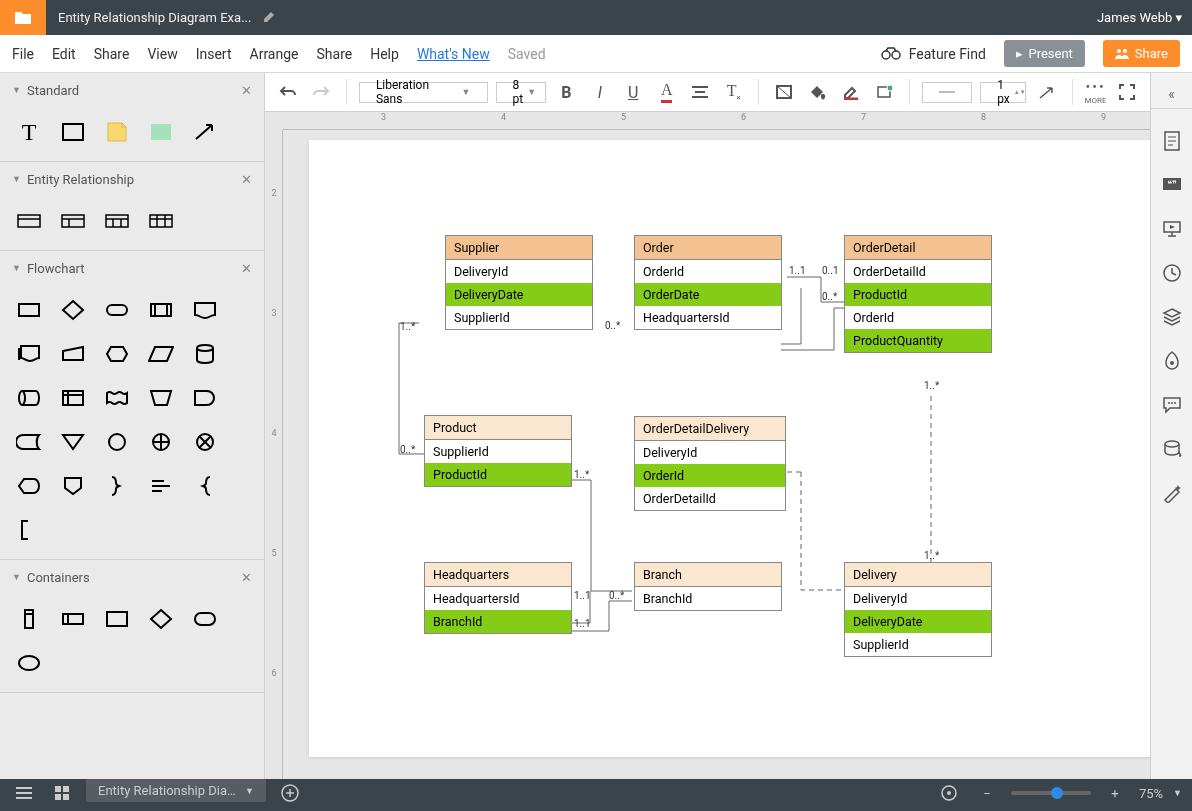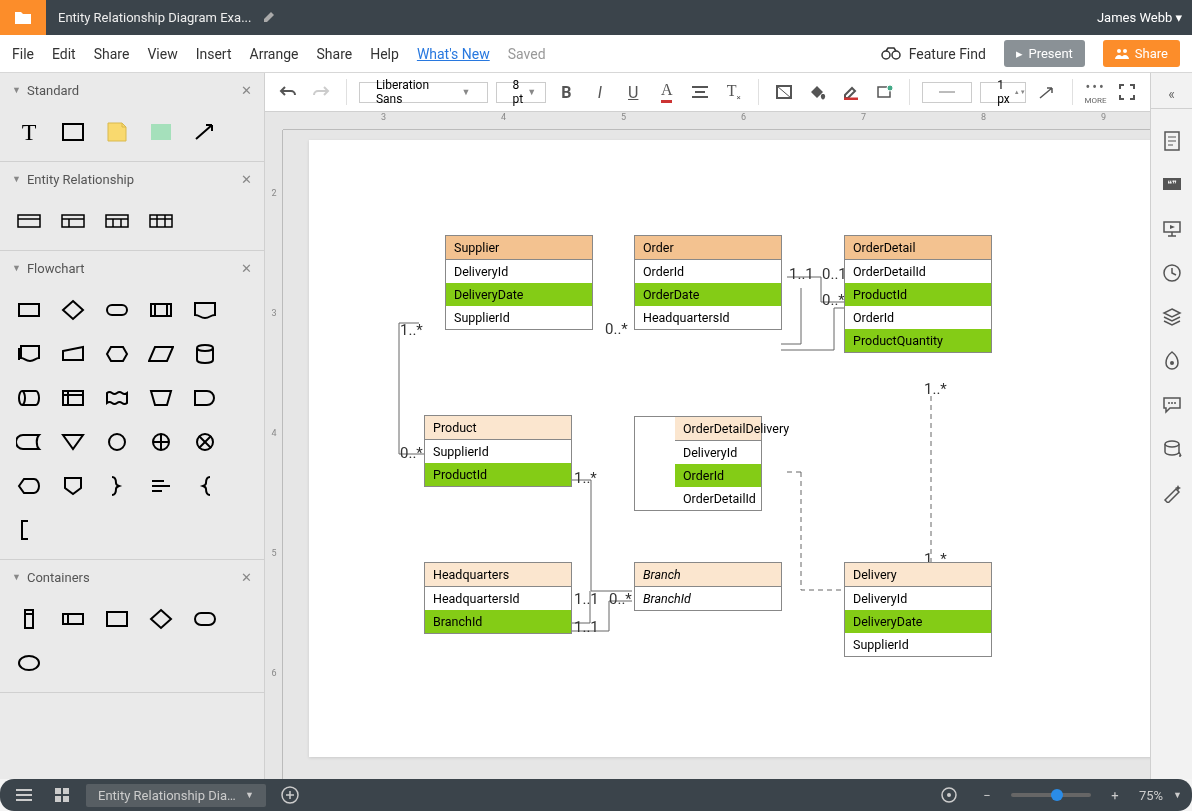--- a/index.html
+++ b/index.html
@@ -61,30 +61,30 @@
   .ruler-left .tick { position: absolute; left: 0; width: 18px; font-size: 9px; color: #888; text-align: center; }
   .canvas { position: absolute; top: 18px; left: 18px; right: 0; bottom: 0; overflow: hidden; }
   .page { position: absolute; top: 10px; left: 26px; width: 844px; height: 617px; background: #fff; box-shadow: 0 1px 3px rgba(0,0,0,0.12); }
 
   .entity { position: absolute; border: 1px solid #888; background: #fff; width: 148px; font-size: 12.5px; }
   .entity .e-hd { background: #f3c290; padding: 4px 8px; border-bottom: 1px solid #888; }
   .entity .e-hd.light { background: #fbe6cf; }
   .entity .e-row { padding: 4px 8px; }
   .entity .e-row.alt { background: #84cc16; }
 
-  .card-label { position: absolute; font-size: 15px; color: #333; }
+  .card-label { position: absolute; font-size: 10px; color: #333; }
   
   svg.connectors { position: absolute; inset: 0; pointer-events: none; }
   svg.connectors line, svg.connectors path { stroke: #666; stroke-width: 1; fill: none; }
 
   .right-panel { width: 42px; background: #f2f2f2; border-left: 1px solid #d0d0d0; display: flex; flex-direction: column; align-items: center; padding-top: 6px; gap: 20px; }
   .right-panel .collapse { width: 100%; height: 30px; display: flex; align-items: center; justify-content: center; color: #666; cursor: pointer; border-bottom: 1px solid #d0d0d0; }
   .right-panel .ricon { width: 24px; height: 24px; color: #555; cursor: pointer; display: flex; align-items: center; justify-content: center; }
 
-  .statusbar { height: 32px; background: #3b444b; color: #ccc; display: flex; align-items: center; padding: 12px 10px; font-size: 13px; gap: 10px; border-radius: 14px; }
+  .statusbar { height: 32px; background: #3b444b; color: #ccc; display: flex; align-items: flex-start; padding: 0 10px; font-size: 13px; gap: 10px; }
   .statusbar .st-btn { width: 28px; height: 28px; display: flex; align-items: center; justify-content: center; cursor: pointer; color: #ccc; }
   .statusbar .tab { background: #575e63; padding: 4px 12px; border-radius: 2px; display: flex; align-items: center; gap: 8px; cursor: pointer; max-width: 180px; }
   .statusbar .zoom-group { margin-left: auto; display: flex; align-items: center; gap: 10px; }
   .statusbar .zoom-slider { width: 80px; height: 4px; background: #666; border-radius: 2px; position: relative; }
   .statusbar .zoom-slider .knob { position: absolute; top: -4px; width: 12px; height: 12px; background: #2a8ce8; border-radius: 50%; }
 </style>
 </head>
 <body>
 
 <div class="titlebar">
@@ -577,28 +577,28 @@
             <div class="e-row alt">BranchId</div>
           </div>
 
           <div class="entity" style="top:95px;left:325px;">
             <div class="e-hd">Order</div>
             <div class="e-row">OrderId</div>
             <div class="e-row alt">OrderDate</div>
             <div class="e-row">HeadquartersId</div>
           </div>
 
-          <div class="entity" style="top:276px;left:325px;width:128px;padding-left:40px;">
+          <div class="entity" style="top:276px;left:325px;width:152px;">
             <div class="e-hd light">OrderDetailDelivery</div>
             <div class="e-row">DeliveryId</div>
             <div class="e-row alt">OrderId</div>
             <div class="e-row">OrderDetailId</div>
           </div>
 
-          <div class="entity" style="top:422px;left:325px;font-style:italic;">
+          <div class="entity" style="top:422px;left:325px;">
             <div class="e-hd light">Branch</div>
             <div class="e-row">BranchId</div>
           </div>
 
           <div class="entity" style="top:95px;left:535px;">
             <div class="e-hd">OrderDetail</div>
             <div class="e-row">OrderDetailId</div>
             <div class="e-row alt">ProductId</div>
             <div class="e-row">OrderId</div>
             <div class="e-row alt">ProductQuantity</div>

